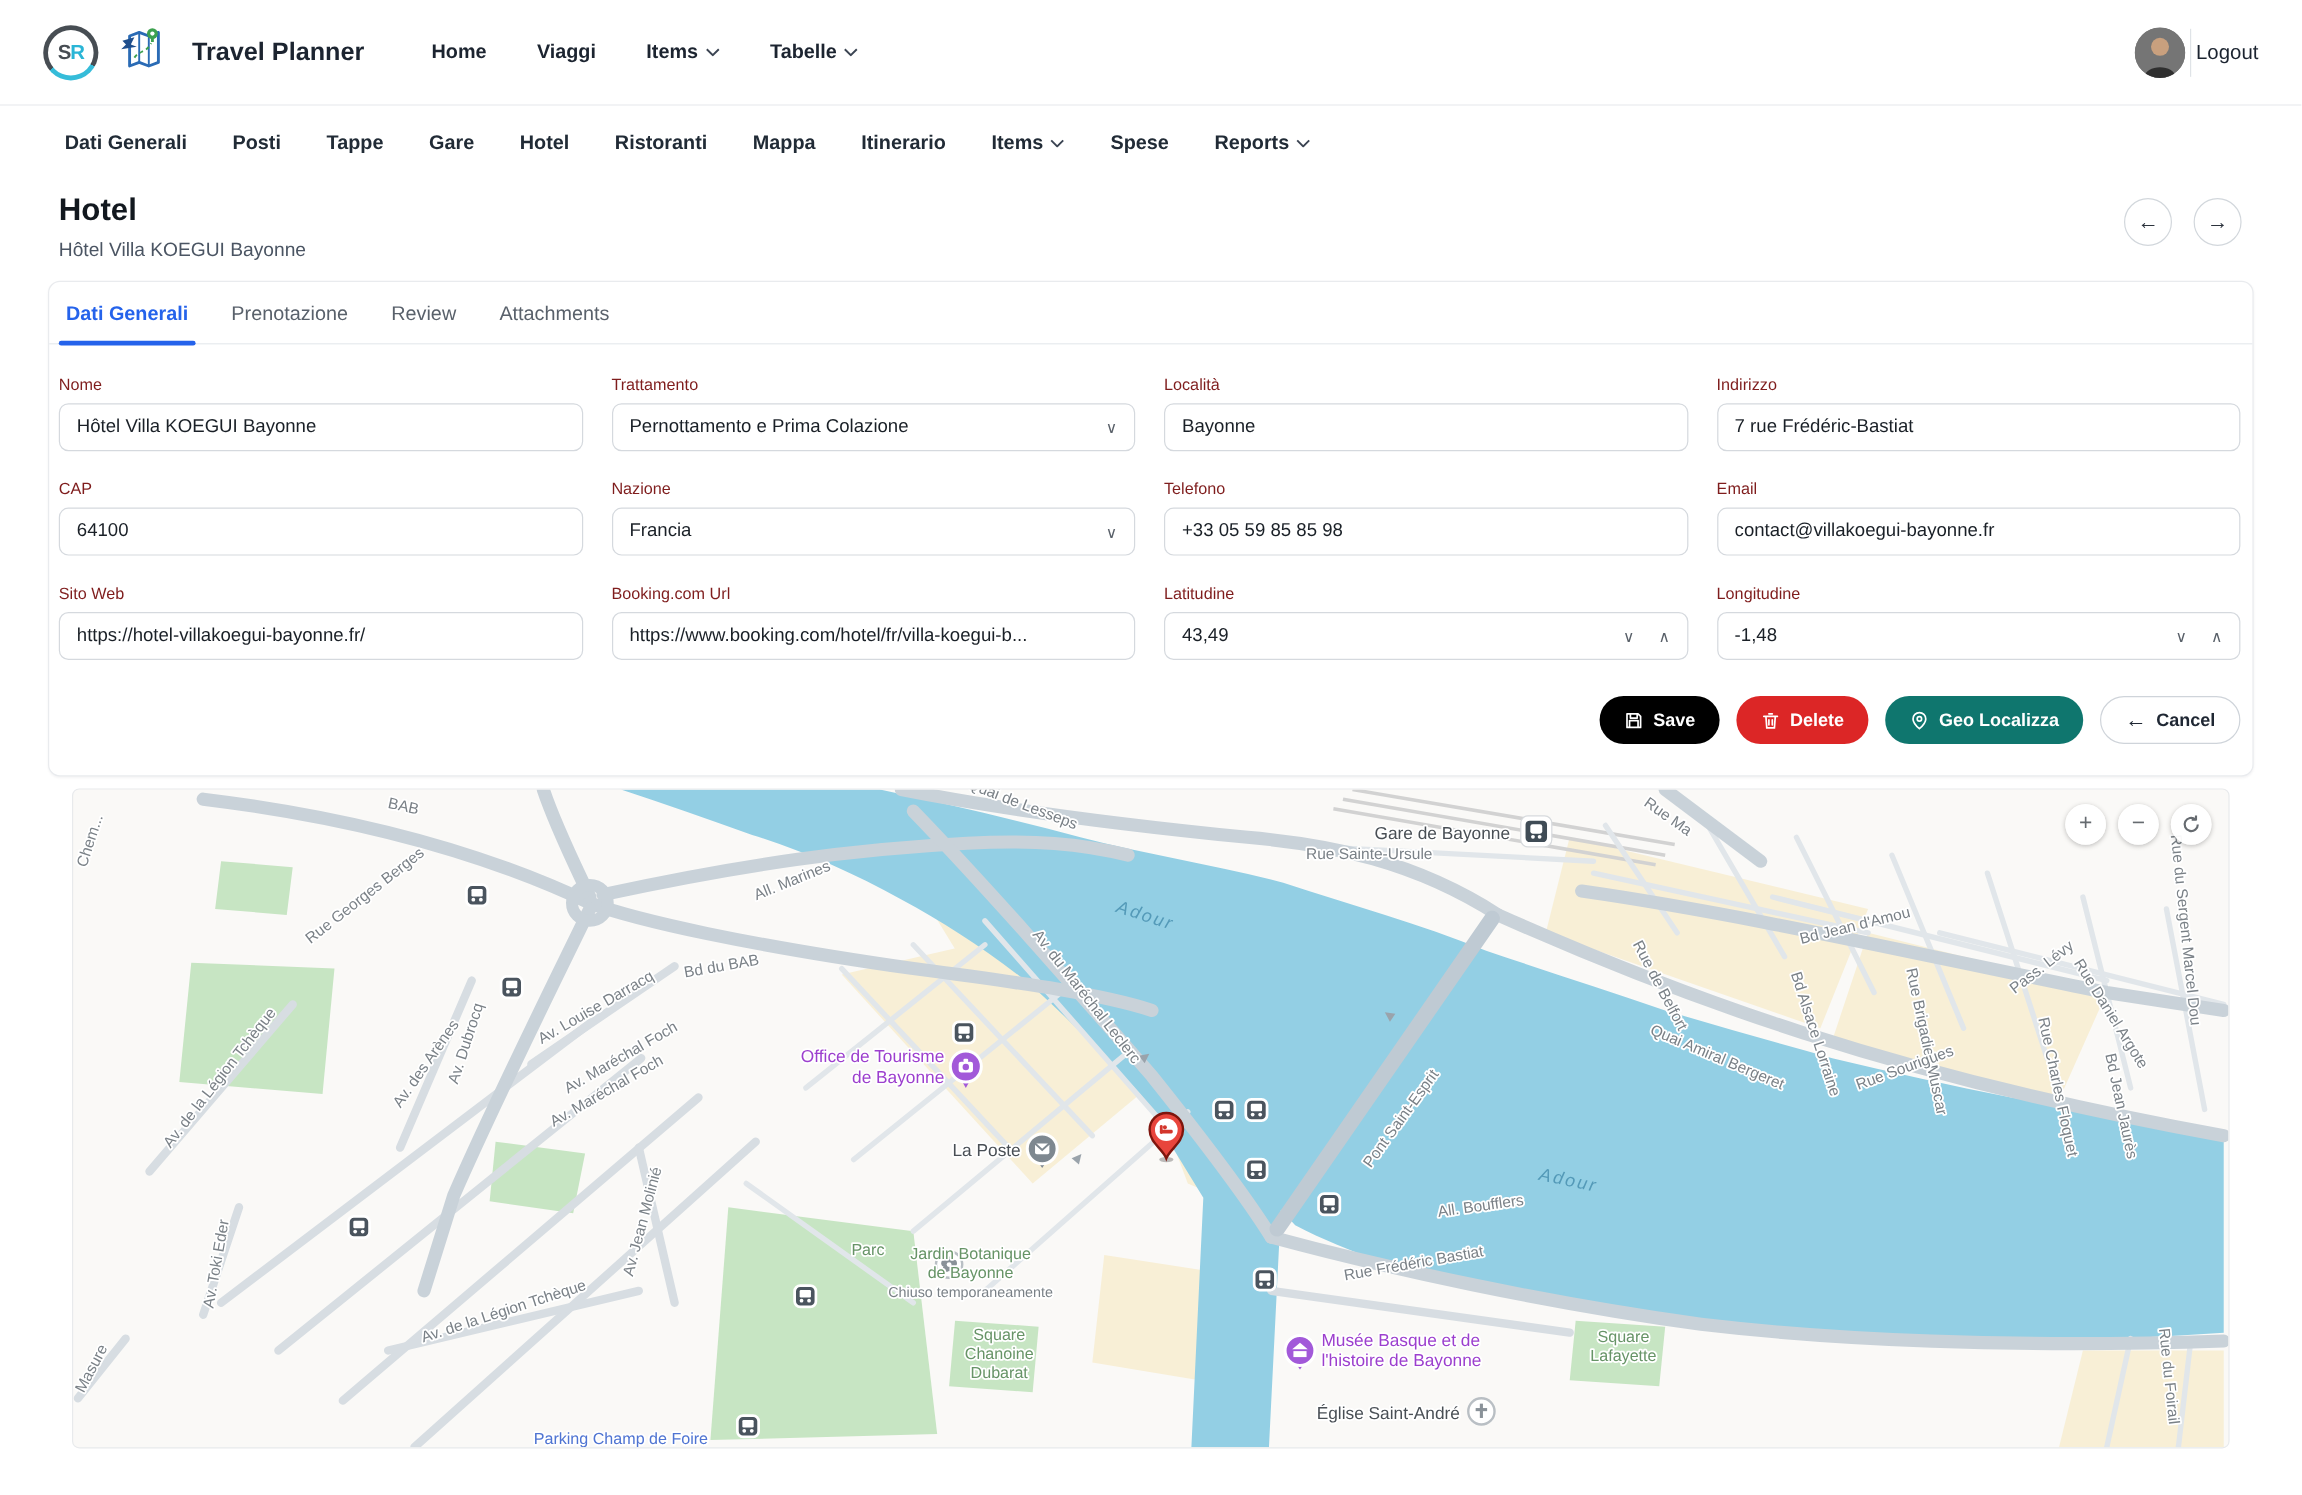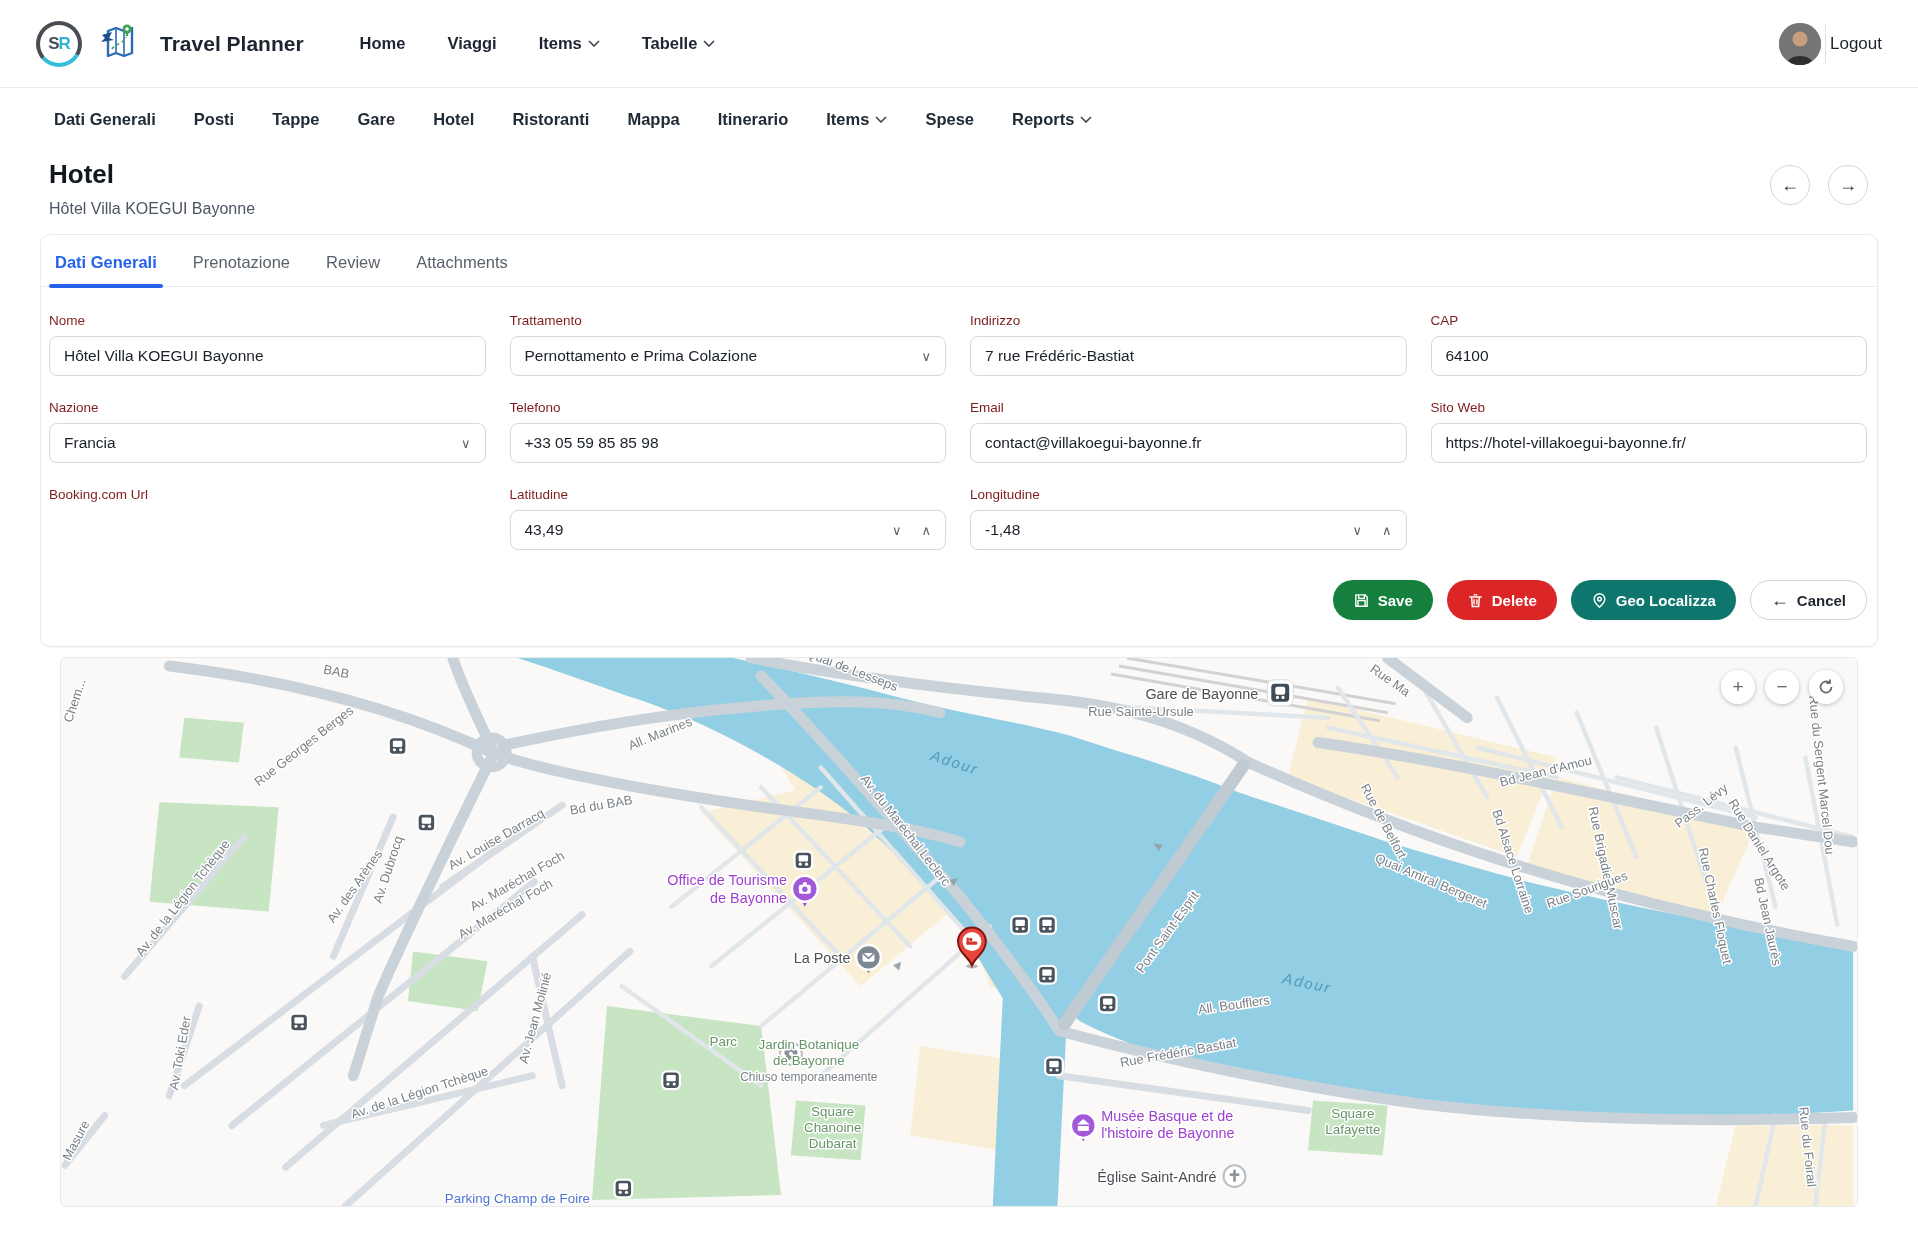--- a/index.html
+++ b/index.html
@@ -58,21 +58,21 @@
   .select, .numbox { display:flex; align-items:center; padding:16px 14px; cursor:pointer; }
   .select-value { flex:1; }
   .select-chev, .spin { color:#596069; font-size:13px; }
   .spin-group { margin-left:auto; display:flex; gap:20px; }
 
   .actions { display:flex; justify-content:flex-end; gap:14px; padding:30px 10px 26px 0; }
   .btn { height:40px; border:none; border-radius:20px; padding:0 20px; display:flex;
     align-items:center; gap:8px; font-size:15px; font-weight:bold; color:#fff; cursor:pointer;
     font-family:"Liberation Sans",sans-serif; }
   .btn svg { width:17px; height:17px; }
-  .btn-save { background:#15803d; }
+  .btn-save { background:#000000; }
   .btn-delete { background:#dc2626; }
   .btn-geo { background:#0f766e; }
   .btn-cancel { background:#fff; color:#1f2733; border:1px solid #cfd4da; }
   .btn-cancel .arrow { font-size:18px; }
 
   
   .map-wrap { position:relative; margin:10px 60px 0; width:1798px; height:550px;
     border-radius:6px; overflow:hidden; border:1px solid #e8eaec; background:#faf9f7; }
   .map-svg { display:block; width:100%; height:100%; }
   .map-controls { position:absolute; top:12px; right:14px; display:flex; gap:10px; }
@@ -203,20 +203,24 @@
       <input class="input" value="Hôtel Villa KOEGUI Bayonne" style="">
     </div>
     <div>
       <div class="field-label">Trattamento</div>
       <div class="select">
         <span class="select-value">Pernottamento e Prima Colazione</span>
         <span class="select-chev">∨</span>
       </div>
     </div>
     <div>
+      <div class="field-label">Località</div>
+      <input class="input" value="Bayonne" style="">
+    </div>
+    <div>
       <div class="field-label">Indirizzo</div>
       <input class="input" value="7 rue Frédéric-Bastiat" style="">
     </div>
 
     <div>
       <div class="field-label">CAP</div>
       <input class="input" value="64100" style="">
     </div>
     <div>
       <div class="field-label">Nazione</div>
@@ -233,20 +237,21 @@
       <div class="field-label">Email</div>
       <input class="input" value="contact@villakoegui-bayonne.fr" style="">
     </div>
 
     <div>
       <div class="field-label">Sito Web</div>
       <input class="input" value="https://hotel-villakoegui-bayonne.fr/" style="">
     </div>
     <div>
       <div class="field-label">Booking.com Url</div>
+      <input class="input" value="https://www.booking.com/hotel/fr/villa-koegui-b..." style="">
     </div>
     <div>
       <div class="field-label">Latitudine</div>
       <div class="numbox">
         <span>43,49</span>
         <span class="spin-group">
           <span class="spin">∨</span>
           <span class="spin">∧</span>
         </span>
       </div>

